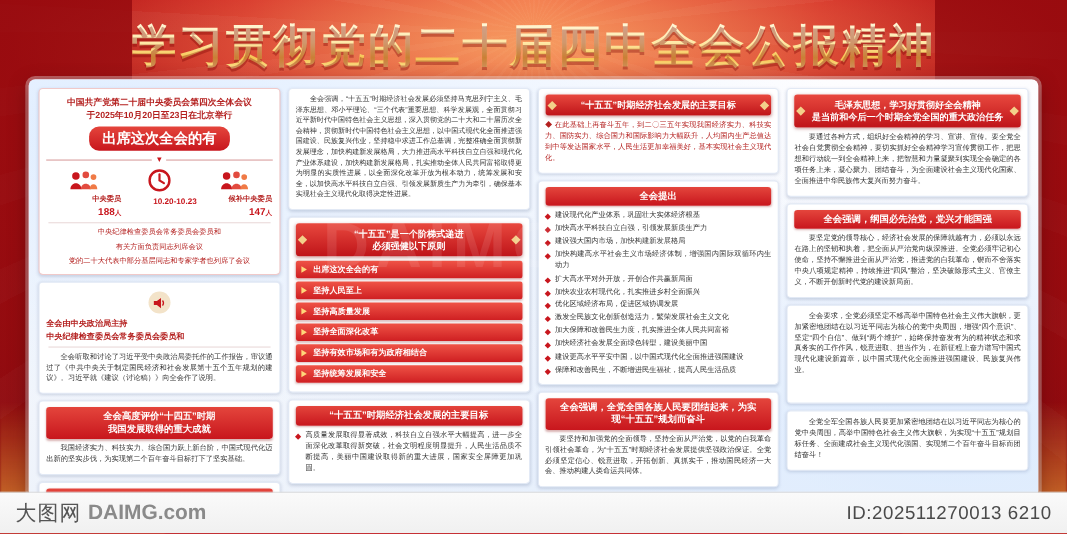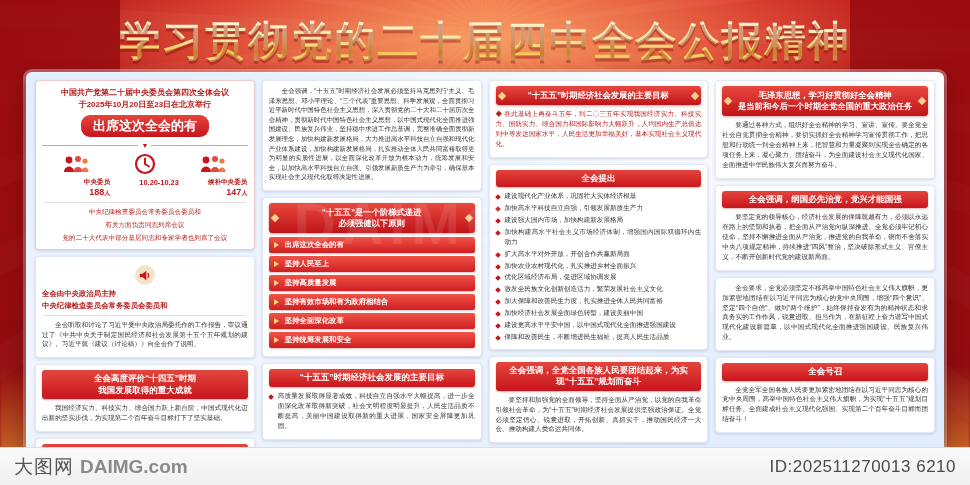--- a/index.html
+++ b/index.html
@@ -240,22 +240,22 @@
 
         <div class="card">
           <div class="ribbon">
             <div>“十五五”是一个阶梯式递进</div>
             <div>必须强健以下原则</div>
           </div>
           <div>
             <div class="arrow-item">出席这次全会的有</div>
             <div class="arrow-item">坚持人民至上</div>
             <div class="arrow-item">坚持高质量发展</div>
+            <div class="arrow-item">坚持全面深化改革</div>
             <div class="arrow-item">坚持有效市场和有为政府相结合</div>
-            <div class="arrow-item">坚持全面深化改革</div>
             <div class="arrow-item">坚持统筹发展和安全</div>
           </div>
         </div>
 
         <div class="card">
           <div class="hdr">“十五五”时期经济社会发展的主要目标</div>
           <p class="p diamond-p">高质量发展取得显著成效，科技自立自强水平大幅提高，进一步全面深化改革取得新突破，社会文明程度明显提升，人民生活品质不断提高，美丽中国建设取得新的重大进展，国家安全屏障更加巩固。</p>
         </div>
       </div>
 
@@ -301,21 +301,20 @@
         <div class="card">
           <div class="hdr">全会强调，纲国必先治党，党兴才能国强</div>
           <p class="p ind">要坚定党的领导核心，经济社会发展的保障就越有力，必须以永远在路上的坚韧和执着，把全面从严治党向纵深推进。全党必须牢记初心使命，坚持不懈推进全面从严治党，推进党的自我革命，锲而不舍落实中央八项规定精神，持续推进“四风”整治，坚决破除形式主义、官僚主义，不断开创新时代党的建设新局面。</p>
         </div>
 
         <div class="card" style="flex:1 1 auto;">
           <p class="p ind">全会要求，全党必须坚定不移高举中国特色社会主义伟大旗帜，更加紧密地团结在以习近平同志为核心的党中央周围，增强“四个意识”、坚定“四个自信”、做到“两个维护”，始终保持奋发有为的精神状态和求真务实的工作作风，锐意进取、担当作为，在新征程上奋力谱写中国式现代化建设新篇章，以中国式现代化全面推进强国建设、民族复兴伟业。</p>
         </div>
 
         <div class="card">
-          <div class="hdr">全会号召</div>
           <p class="p ind">全党全军全国各族人民要更加紧密地团结在以习近平同志为核心的党中央周围，高举中国特色社会主义伟大旗帜，为实现“十五五”规划目标任务、全面建成社会主义现代化强国、实现第二个百年奋斗目标而团结奋斗！</p>
         </div>
       </div>
 
     </div>
   </div>
 
   <div class="bigwm">
     <span>DAIMG.com</span>
   </div>

